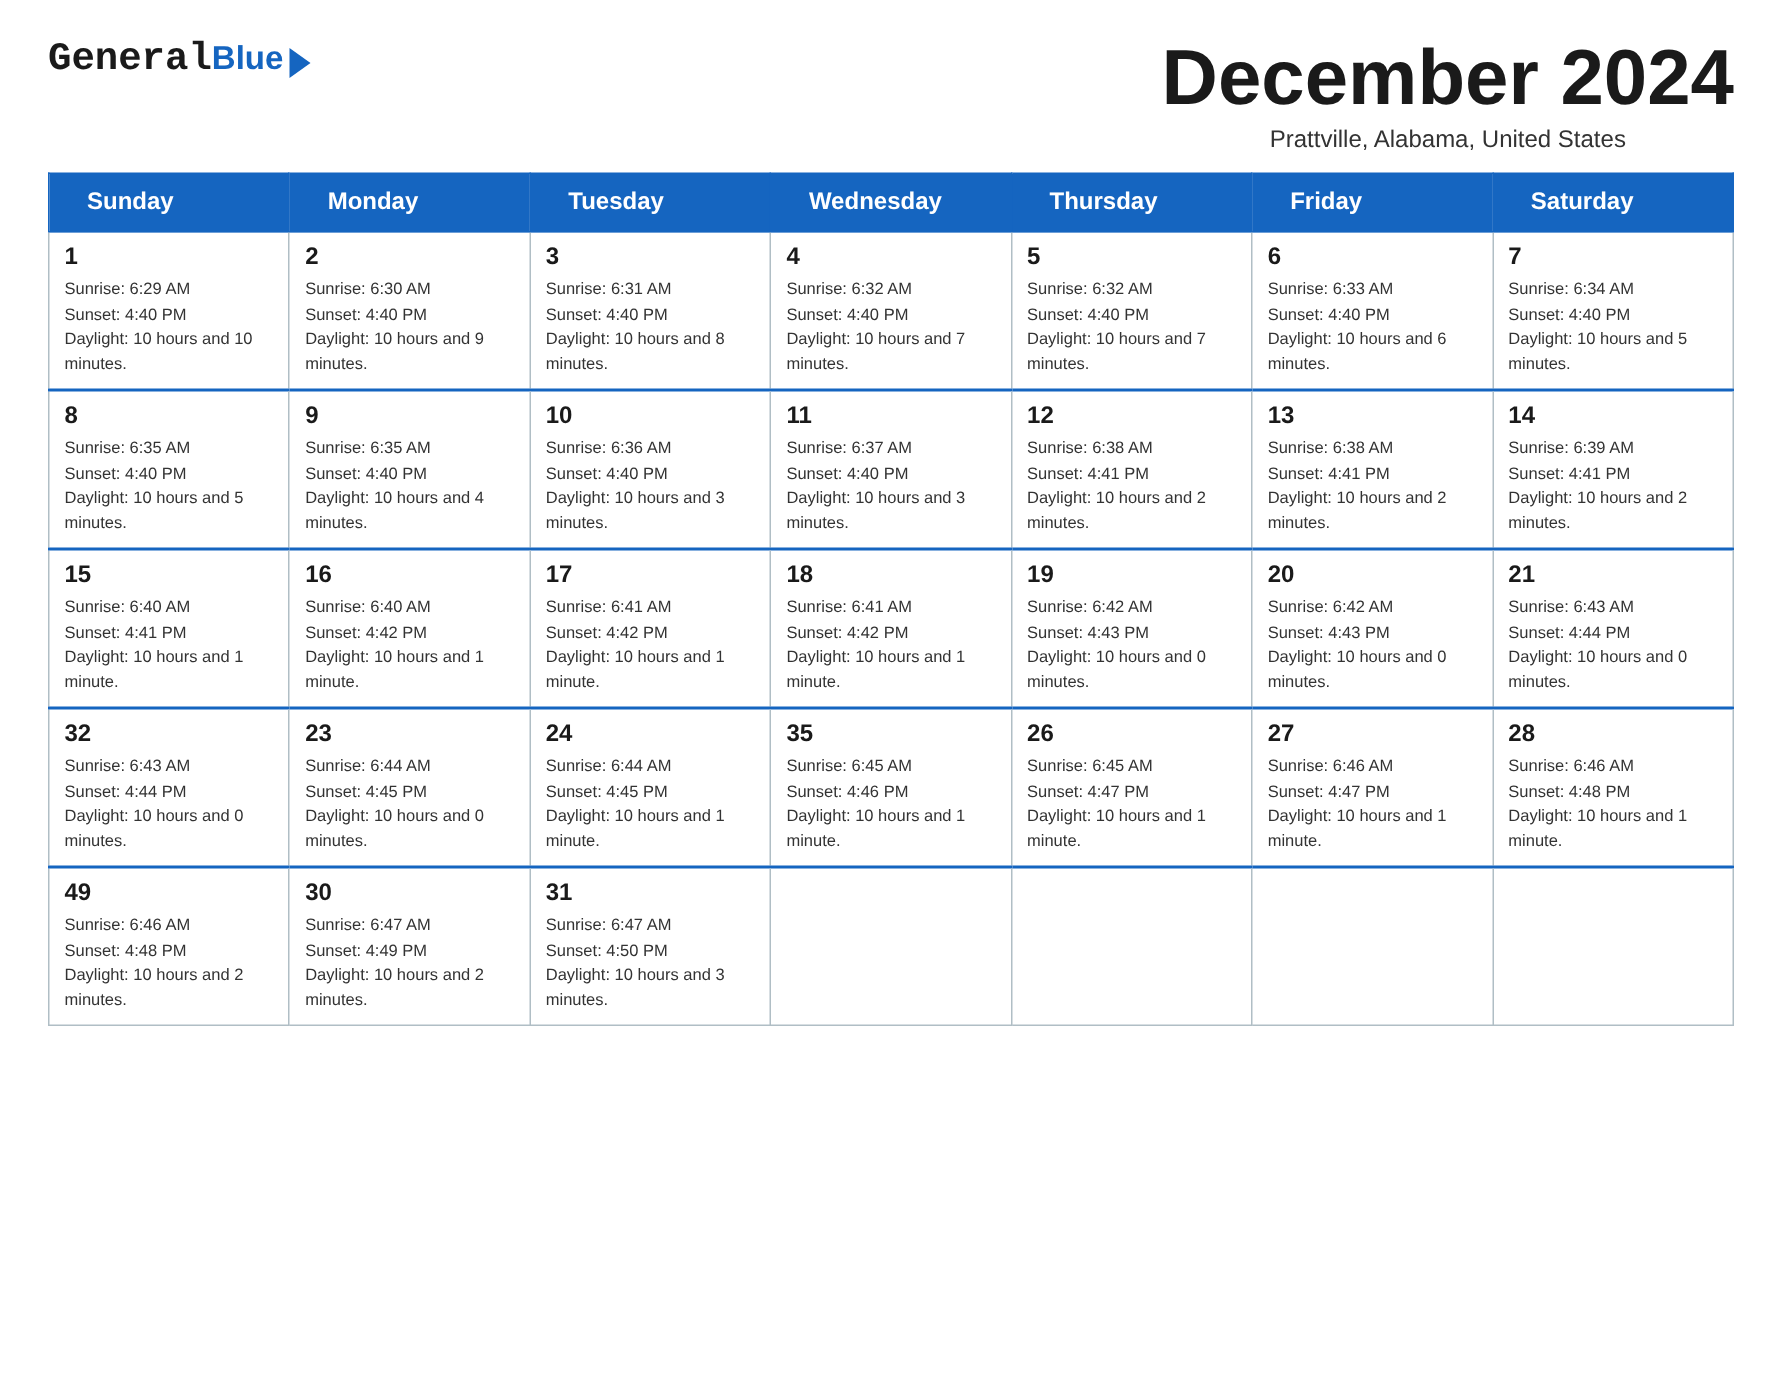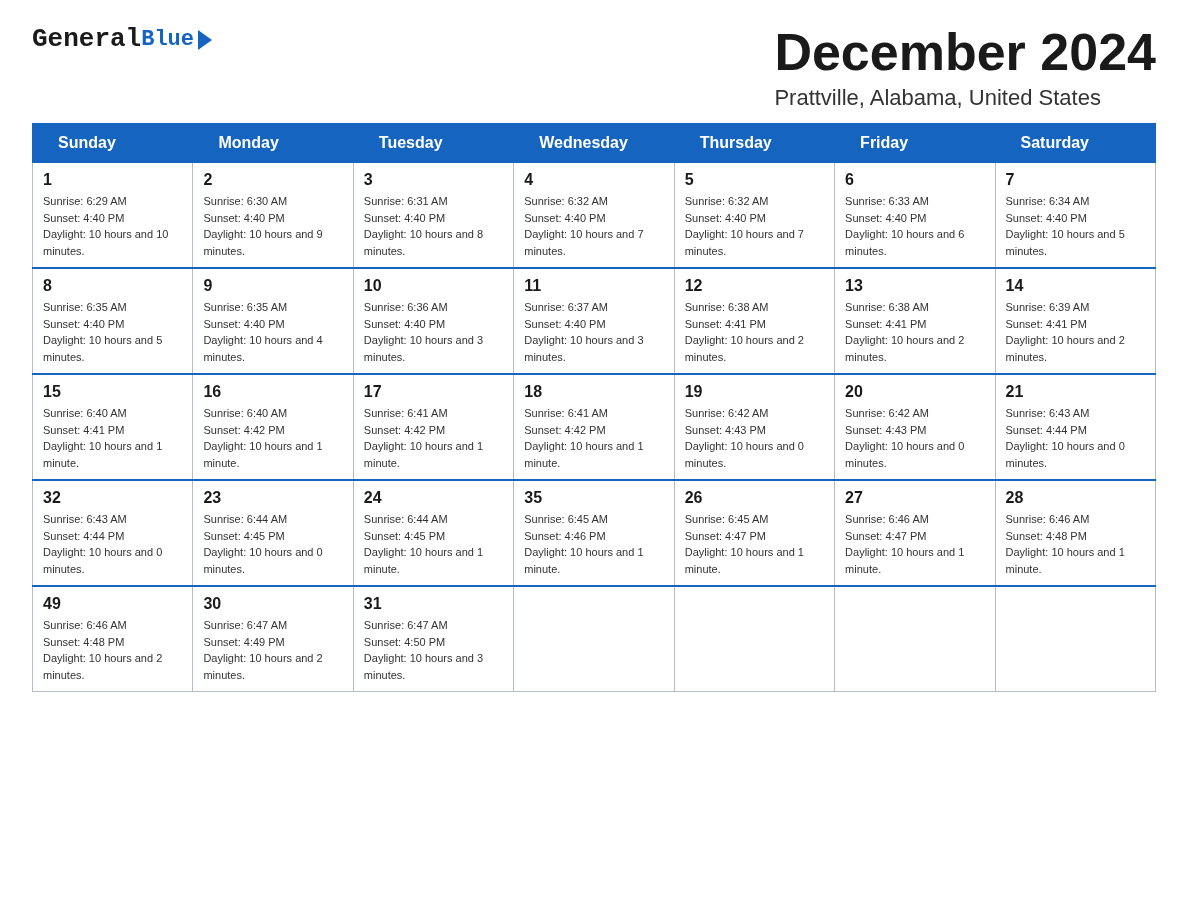--- a/index.html
+++ b/index.html
@@ -22,48 +22,47 @@
       gap: 0;
     }
     .logo-general {
       font-size: 26px;
       font-weight: bold;
       color: #1a1a1a;
       font-family: Liberation Mono, monospace;
     }
     .logo-blue-part {
       display: flex;
-      align-items: center;
-      font-family: Liberation Mono, monospace;
+      align-items: flex-end;
     }
     .logo-blue-text {
       font-size: 22px;
       font-weight: bold;
       color: #1565c0;
     }
     .logo-arrow {
       width: 0;
       height: 0;
       border-left: 14px solid #1565c0;
       border-top: 10px solid transparent;
       border-bottom: 10px solid transparent;
       margin-left: 4px;
       margin-top: 2px;
     }
     .title-block {
-      text-align: left;
+      text-align: center;
     }
     .month-title {
       font-size: 52px;
       font-weight: bold;
       color: #1a1a1a;
       line-height: 1.1;
     }
     .location-title {
-      font-size: 22px;
+      font-size: 16px;
       color: #333;
       margin-top: 4px;
     }
     .calendar-table {
       width: 100%;
       border-collapse: collapse;
       margin-top: 8px;
     }
     .calendar-table th {
       background-color: #1565c0;

